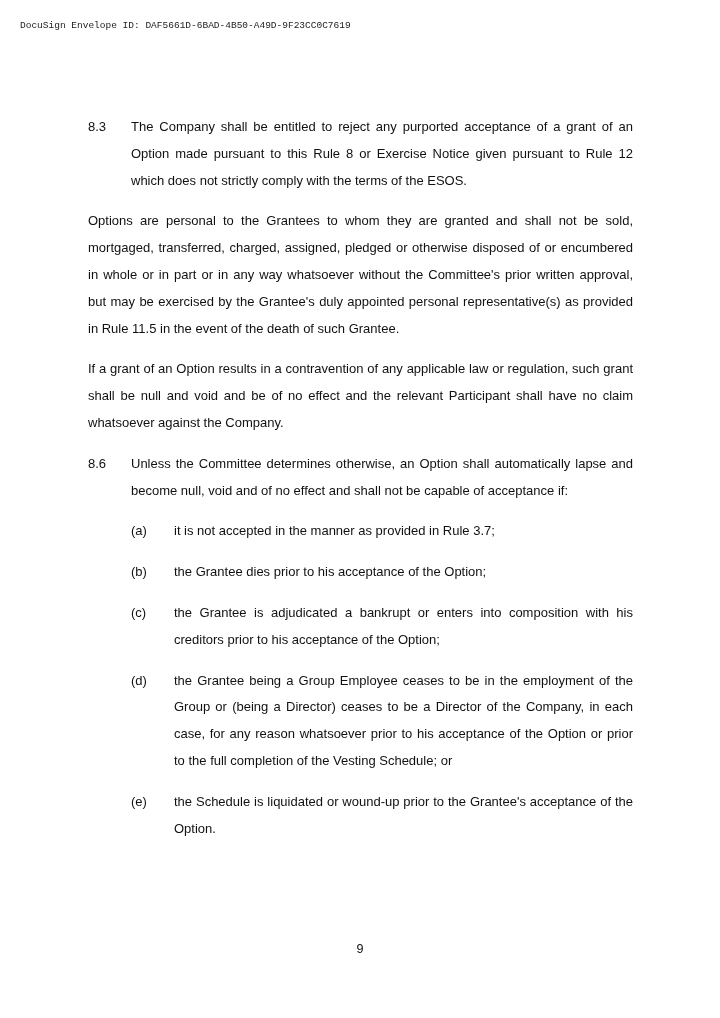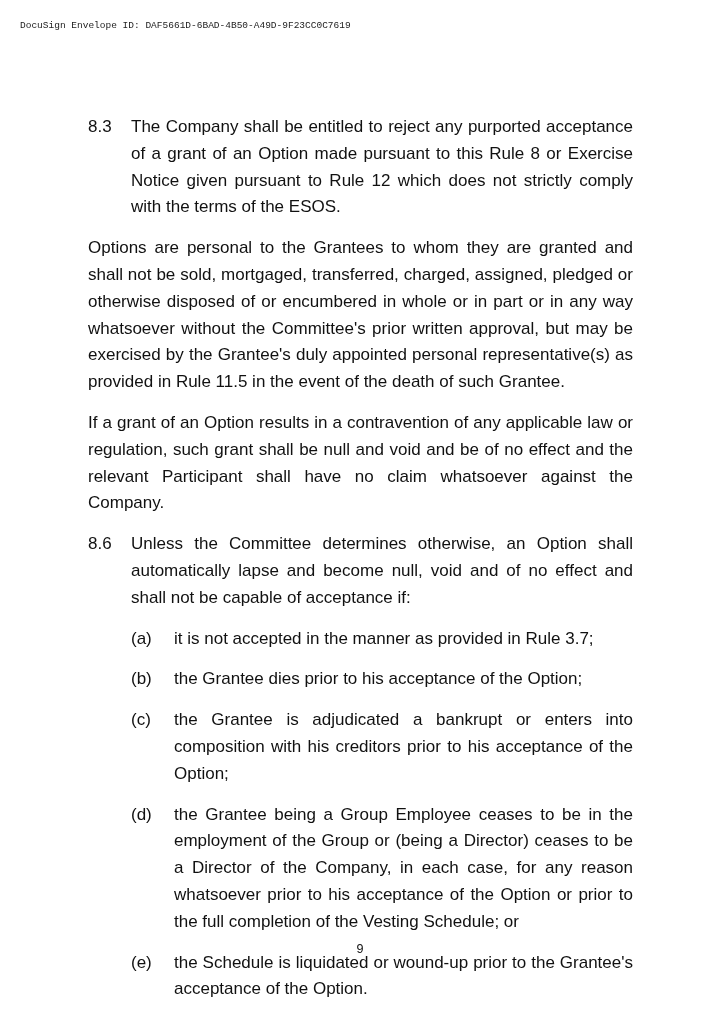--- a/index.html
+++ b/index.html
@@ -22,21 +22,21 @@
       font-size: 9.5px;
       color: #222222;
       letter-spacing: 0;
     }
     .page-body {
       position: absolute;
       left: 88px;
       top: 114px;
       width: 545px;
       font-family: "Liberation Sans", sans-serif;
-      font-size: 17px;
+      font-size: 13px;
       line-height: 26.8px;
     }
     .clause {
       display: flex;
       margin-bottom: 14px;
     }
     .clause-num {
       width: 43px;
       flex: 0 0 43px;
     }

